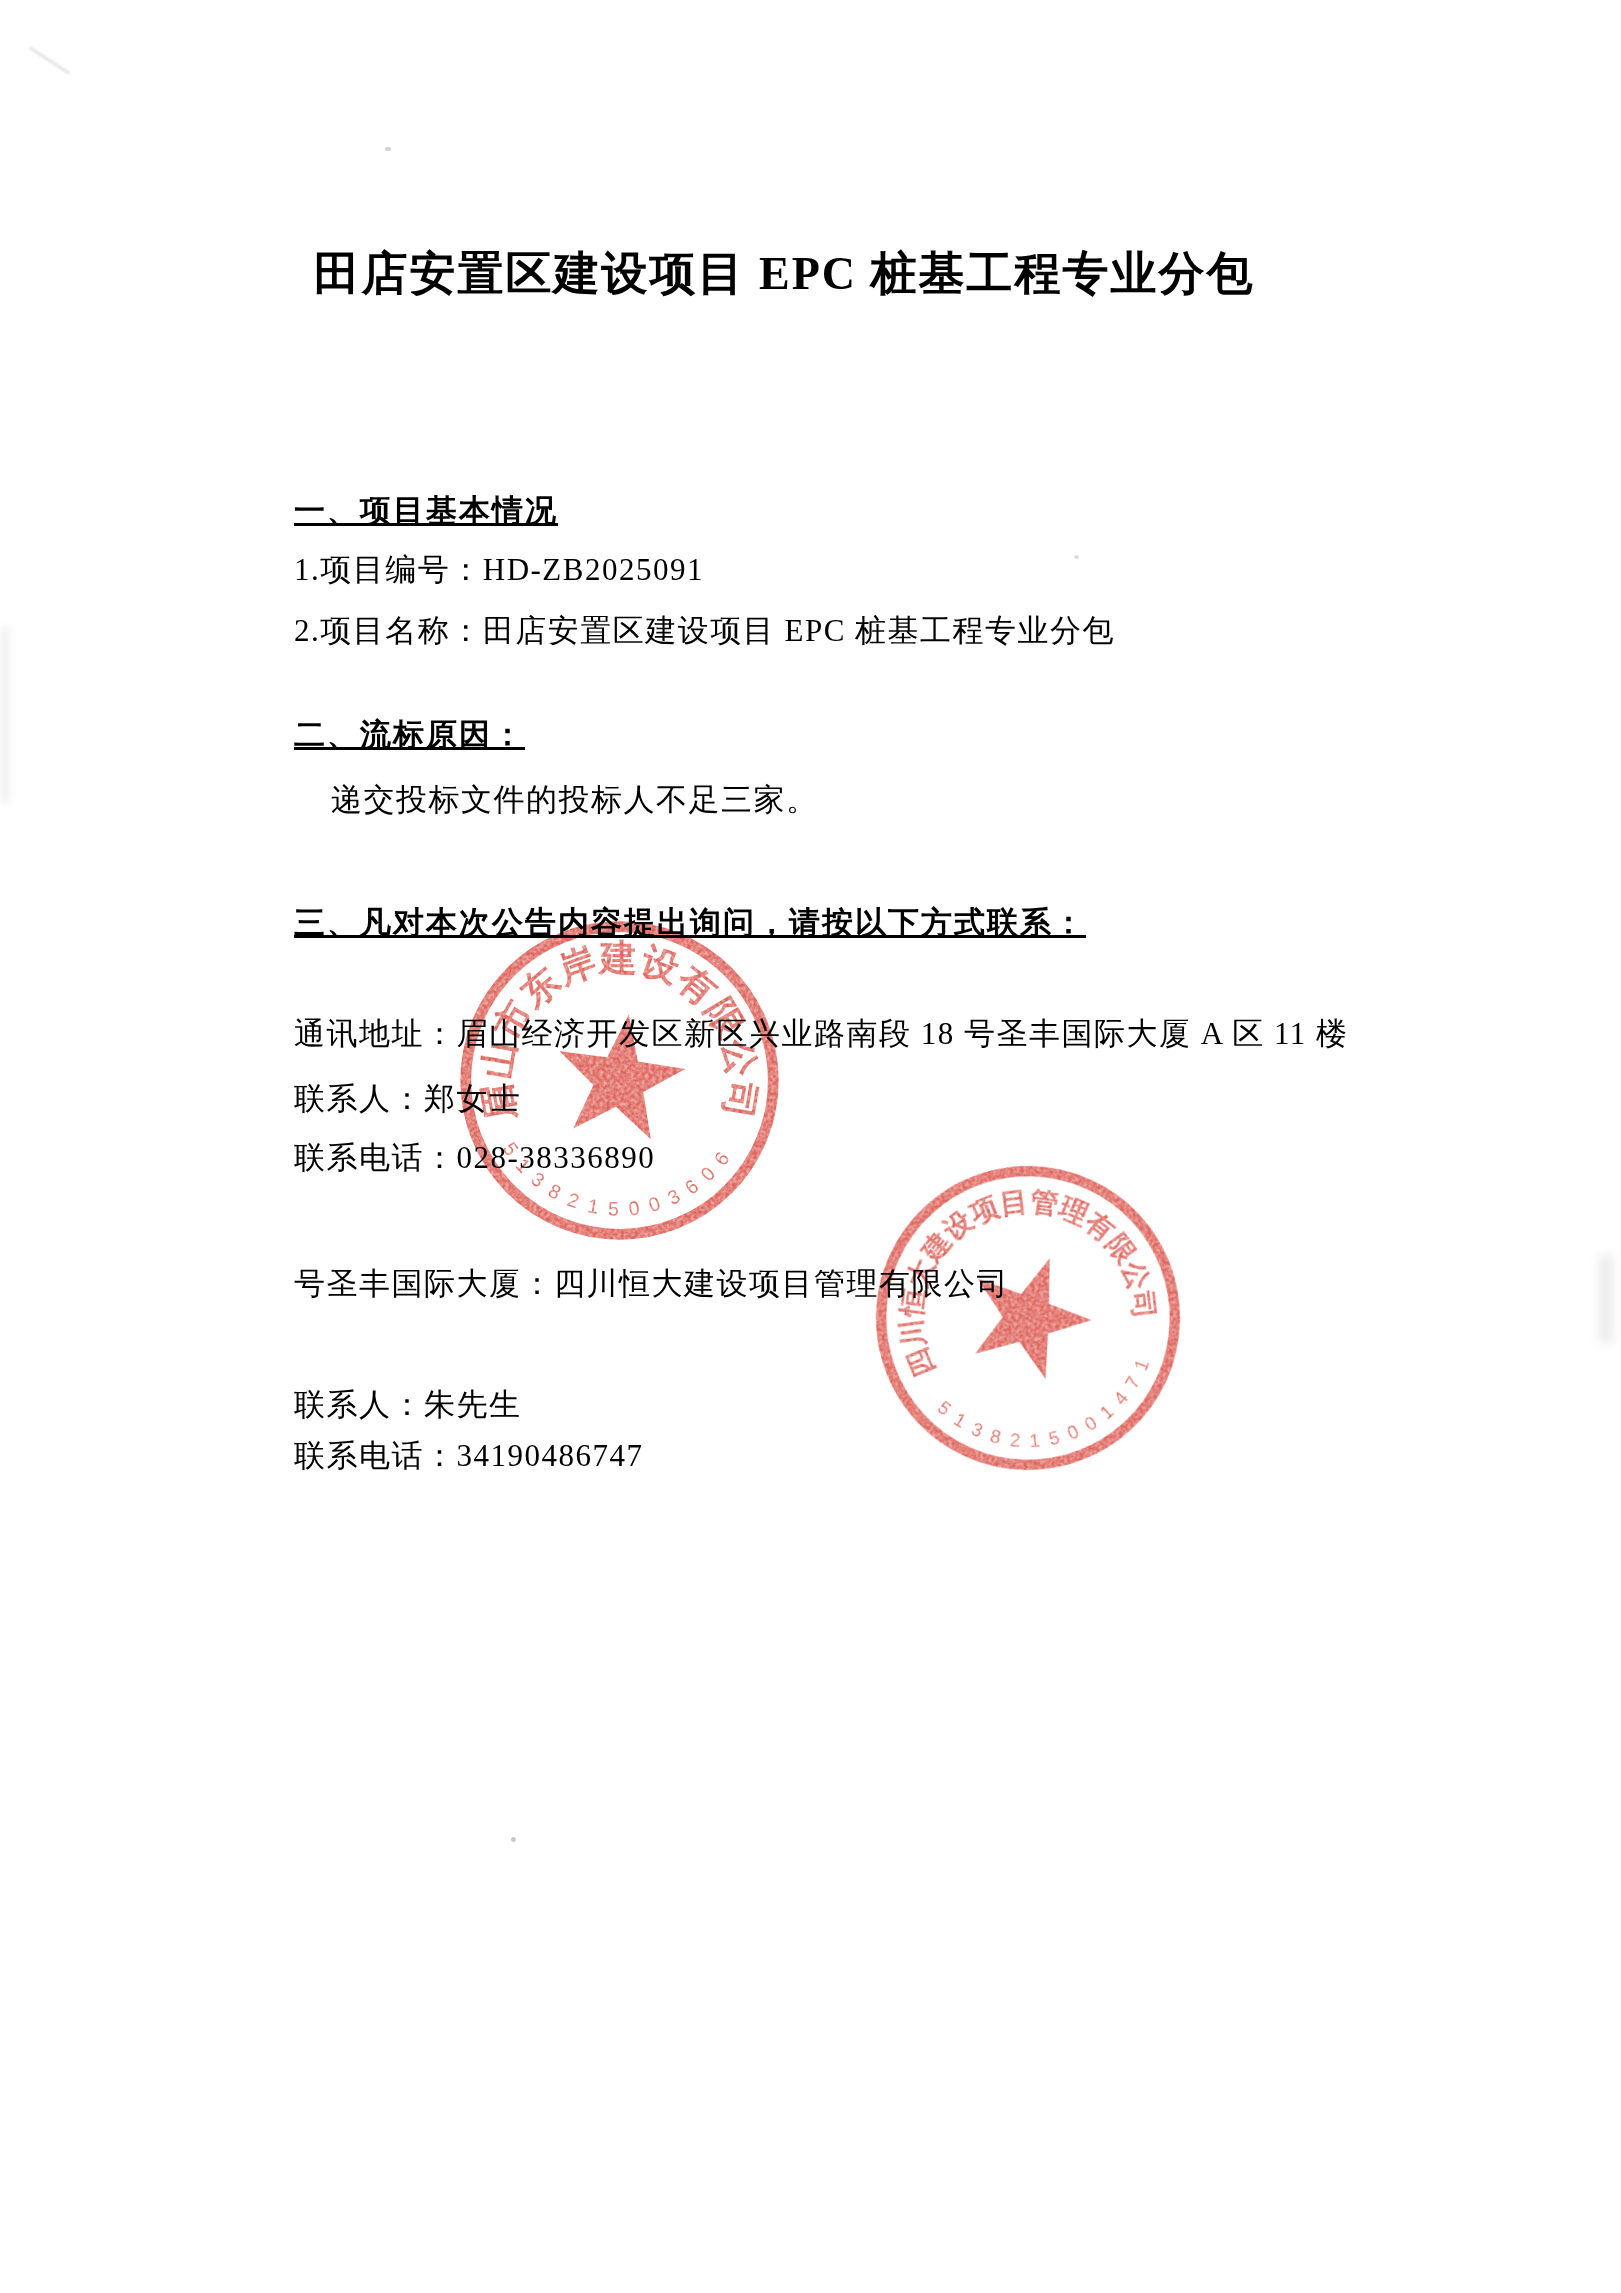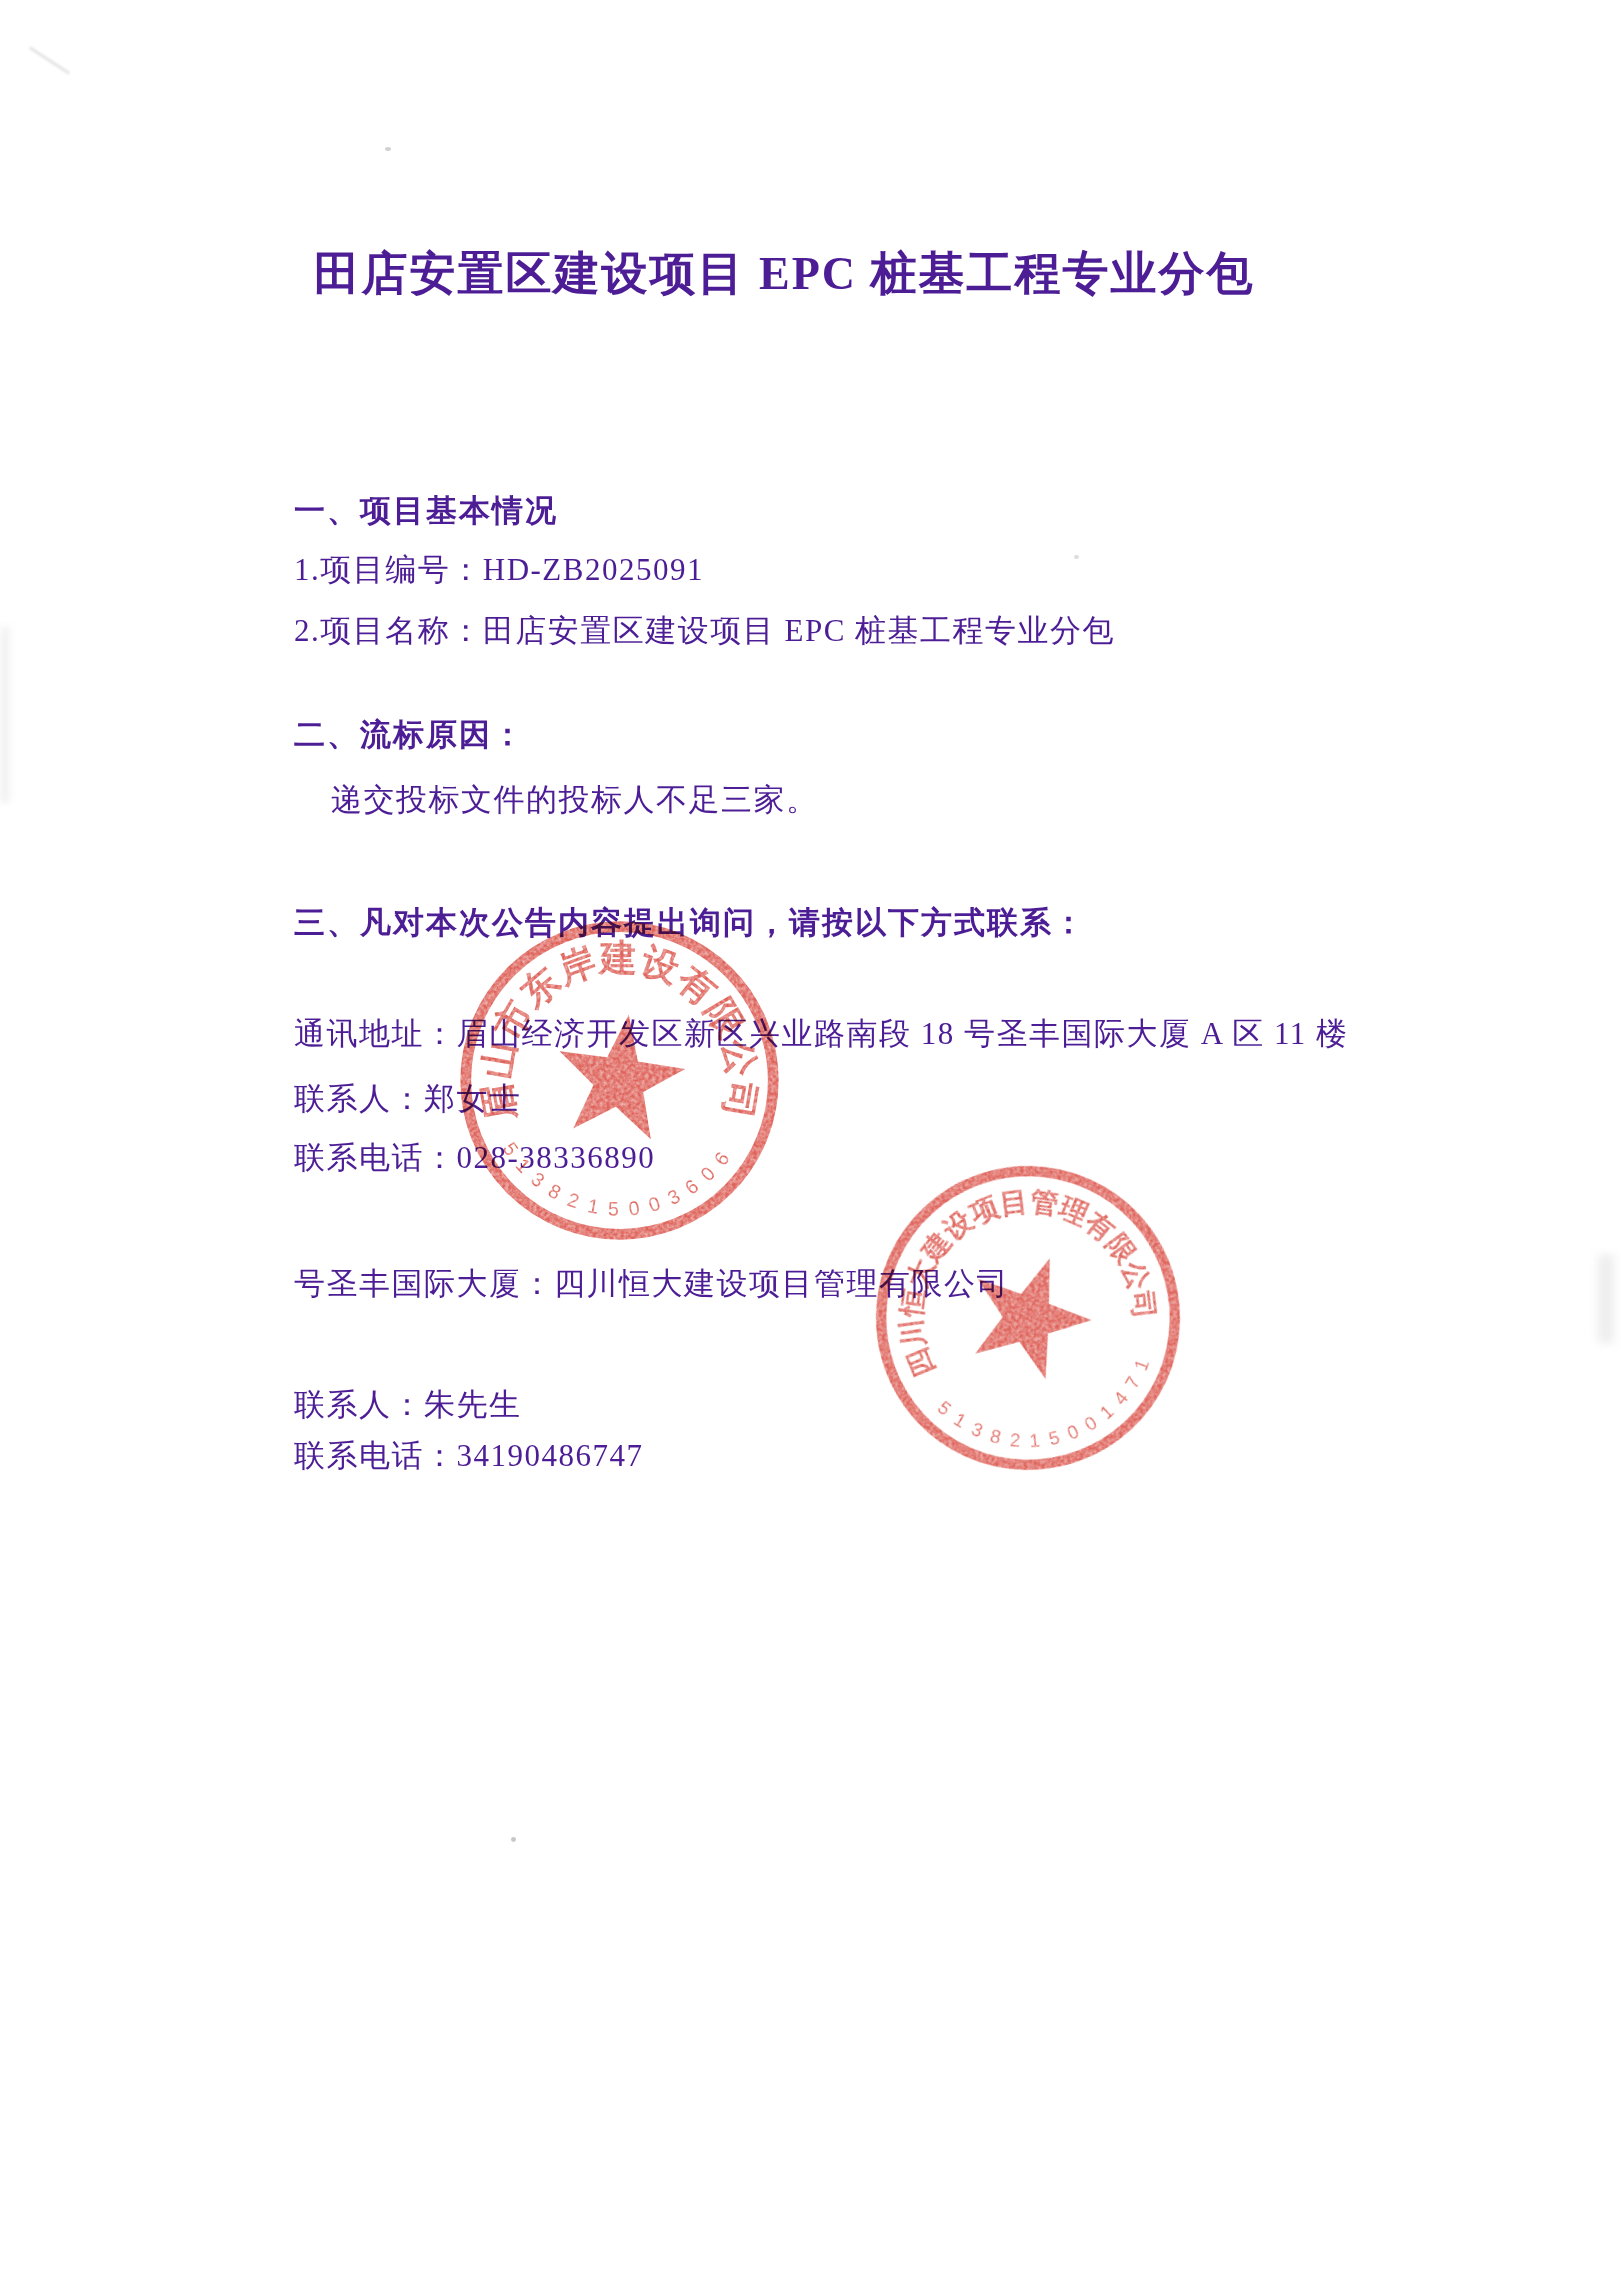--- a/index.html
+++ b/index.html
@@ -3,36 +3,36 @@
 <meta charset="utf-8">
 <style>
   html,body { margin:0; padding:0; background:#888; }
   .page {
     position:relative;
     width:1621px; height:2294px;
     margin:0 auto;
     background:#ffffff;
     overflow:hidden;
     font-family:"Liberation Serif","DejaVu Serif",serif;
-    color:#4c1d95;
+    color:#000000;
   }
   .title {
     position:absolute; left:230px; width:1108px;
     text-align:center;
     font-size:46px; font-weight:bold; letter-spacing:2px;
     white-space:pre;
   }
   .line {
     position:absolute; left:294px;
     font-size:31px; letter-spacing:1.5px;
     white-space:pre;
   }
   .h {
     font-family:"Liberation Sans","DejaVu Sans",sans-serif;
-    font-weight:bold; letter-spacing:2px;
+    font-weight:bold; letter-spacing:2px;text-decoration:underline;
   }
   .indent { left:331px; }
   .stamp {
     position:absolute;
     mix-blend-mode:multiply;
     opacity:0.84;
     pointer-events:none;
   }
   .stamp svg { display:block; width:100%; height:100%; }
   .stamp-1 { left:453px; top:914px; width:333px; height:333px; }

